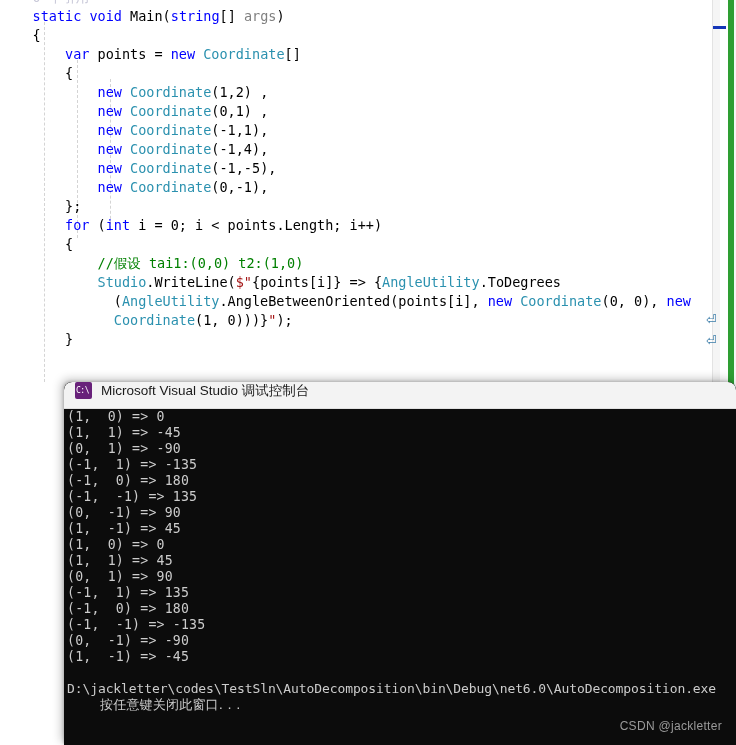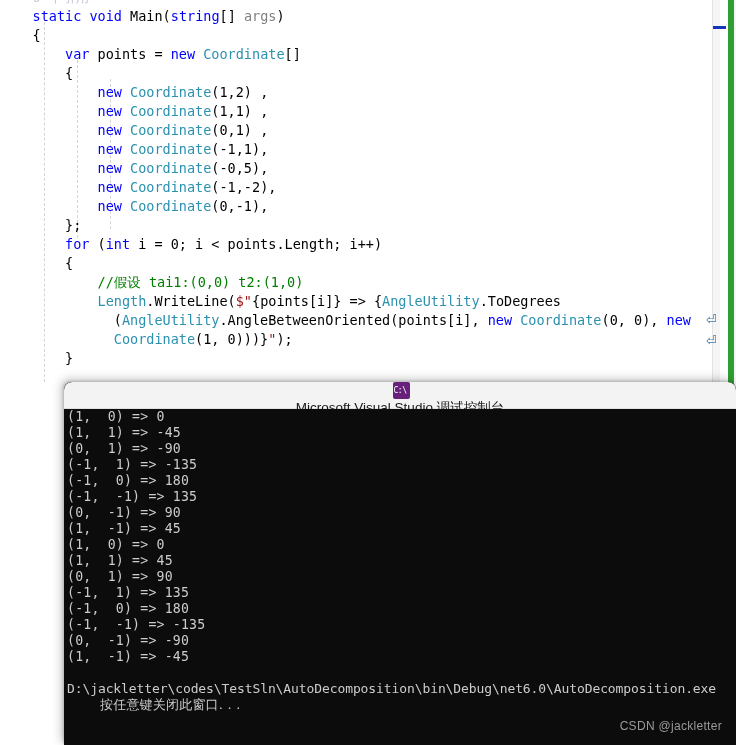--- a/index.html
+++ b/index.html
@@ -110,21 +110,21 @@
     border-top-left-radius: 8px;
     border-top-right-radius: 8px;
     overflow: hidden;
     box-shadow: -3px -3px 10px rgba(0,0,0,0.22), -1px -1px 3px rgba(0,0,0,0.18);
   }
   #console-titlebar {
     position: relative; height: 27px; width: 100%;
     background: #f3f3f3;
     border-top-left-radius: 8px; border-top-right-radius: 8px;
     border-bottom: 1px solid #e0e0e0;
-    display: flex; align-items: center; flex-direction: column;
+    display: flex; align-items: flex-start;
   }
   #console-app-icon {
     width: 17px; height: 17px; margin-left: 11px; margin-right: 9px;
     background: #68217a; border-radius: 2px;
     position: relative; flex: none;
   }
   #console-app-icon::after {
     content: "C:\\";
     position: absolute; left: 1px; top: 1px;
     font-family: "DejaVu Sans Mono", monospace;
@@ -187,31 +187,30 @@
         <div class="guide" style="left: 77px; top: 60px; height: 178px;"></div>
         <div class="guide" style="left: 110px; top: 79px; height: 150px;"></div>
       </div>
     <div id="code-layer">
         <div class="cl faint">    0 个引用</div>
         <div class="cl"><span class="pl">    </span><span class="k">static</span><span class="pl"> </span><span class="k">void</span><span class="pl"> </span><span class="pl">Main</span><span class="pl">(</span><span class="k">string</span><span class="pl">[] </span><span class="pa">args</span><span class="pl">)</span></div>
         <div class="cl"><span class="pl">    {</span></div>
         <div class="cl"><span class="pl">        </span><span class="k">var</span><span class="pl"> points = </span><span class="k">new</span><span class="pl"> </span><span class="ty">Coordinate</span><span class="pl">[]</span></div>
         <div class="cl"><span class="pl">        {</span></div>
         <div class="cl"><span class="pl">            </span><span class="k">new</span><span class="pl"> </span><span class="ty">Coordinate</span><span class="pl">(1,2) ,</span></div>
-        <div class="cl"><span class="pl">            </span><span class="k">new</span><span class="pl"> </span><span class="ty">Coordinate</span><span class="pl">(1,1) ,</span></div>
         <div class="cl"><span class="pl">            </span><span class="k">new</span><span class="pl"> </span><span class="ty">Coordinate</span><span class="pl">(0,1) ,</span></div>
         <div class="cl"><span class="pl">            </span><span class="k">new</span><span class="pl"> </span><span class="ty">Coordinate</span><span class="pl">(-1,1),</span></div>
-        <div class="cl"><span class="pl">            </span><span class="k">new</span><span class="pl"> </span><span class="ty">Coordinate</span><span class="pl">(-0,5),</span></div>
-        <div class="cl"><span class="pl">            </span><span class="k">new</span><span class="pl"> </span><span class="ty">Coordinate</span><span class="pl">(-1,-2),</span></div>
+        <div class="cl"><span class="pl">            </span><span class="k">new</span><span class="pl"> </span><span class="ty">Coordinate</span><span class="pl">(-1,4),</span></div>
+        <div class="cl"><span class="pl">            </span><span class="k">new</span><span class="pl"> </span><span class="ty">Coordinate</span><span class="pl">(-1,-5),</span></div>
         <div class="cl"><span class="pl">            </span><span class="k">new</span><span class="pl"> </span><span class="ty">Coordinate</span><span class="pl">(0,-1),</span></div>
         <div class="cl"><span class="pl">        };</span></div>
         <div class="cl"><span class="pl">        </span><span class="k">for</span><span class="pl"> (</span><span class="k">int</span><span class="pl"> i = 0; i &lt; points.Length; i++)</span></div>
         <div class="cl"><span class="pl">        {</span></div>
         <div class="cl"><span class="pl">            </span><span class="cm">//假设 tai1:(0,0) t2:(1,0)</span></div>
-        <div class="cl"><span class="pl">            </span><span class="ty">Length</span><span class="pl">.WriteLine(</span><span class="str">$"</span><span class="pl">{</span><span class="pl">points[i]</span><span class="pl">} =&gt; {</span><span class="ty">AngleUtility</span><span class="pl">.ToDegrees</span></div>
+        <div class="cl"><span class="pl">            </span><span class="ty">Studio</span><span class="pl">.WriteLine(</span><span class="str">$"</span><span class="pl">{</span><span class="pl">points[i]</span><span class="pl">} =&gt; {</span><span class="ty">AngleUtility</span><span class="pl">.ToDegrees</span></div>
         <div class="cl"><span class="pl">              (</span><span class="ty">AngleUtility</span><span class="pl">.AngleBetweenOriented(points[i], </span><span class="k">new</span><span class="pl"> </span><span class="ty">Coordinate</span><span class="pl">(0, 0), </span><span class="k">new</span></div>
         <div class="cl"><span class="pl">              </span><span class="ty">Coordinate</span><span class="pl">(1, 0)))}</span><span class="str">"</span><span class="pl">);</span></div>
         <div class="cl"><span class="pl">        }</span></div>
       </div>
   </div>
 
   <div id="right-bar">
     <div id="right-bar-track">
       <div id="change-bar"></div>
     </div>

